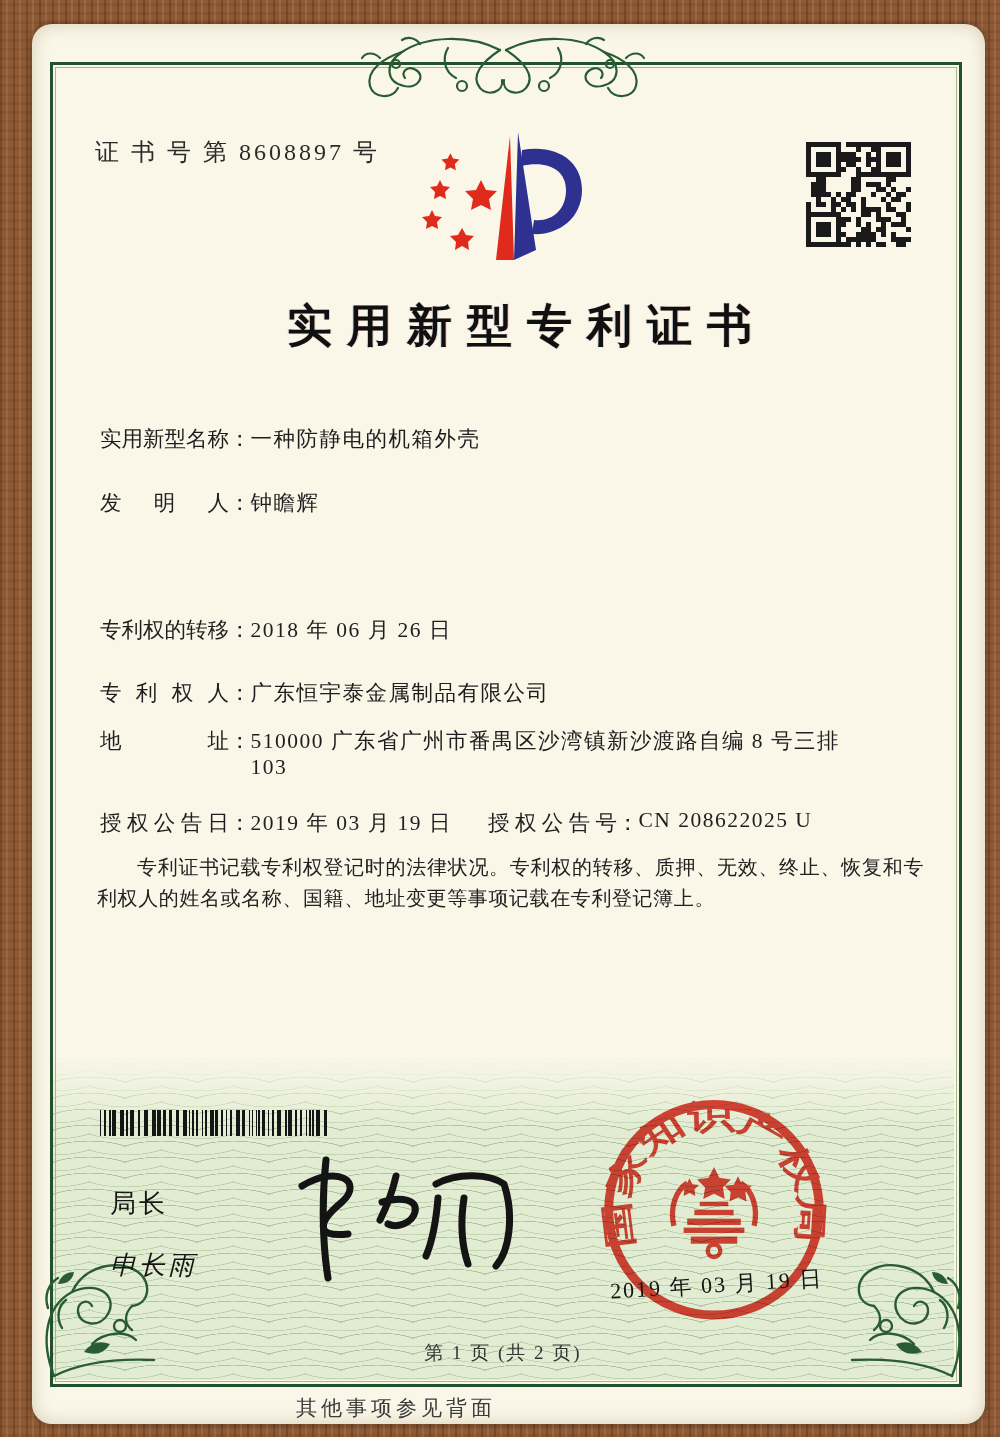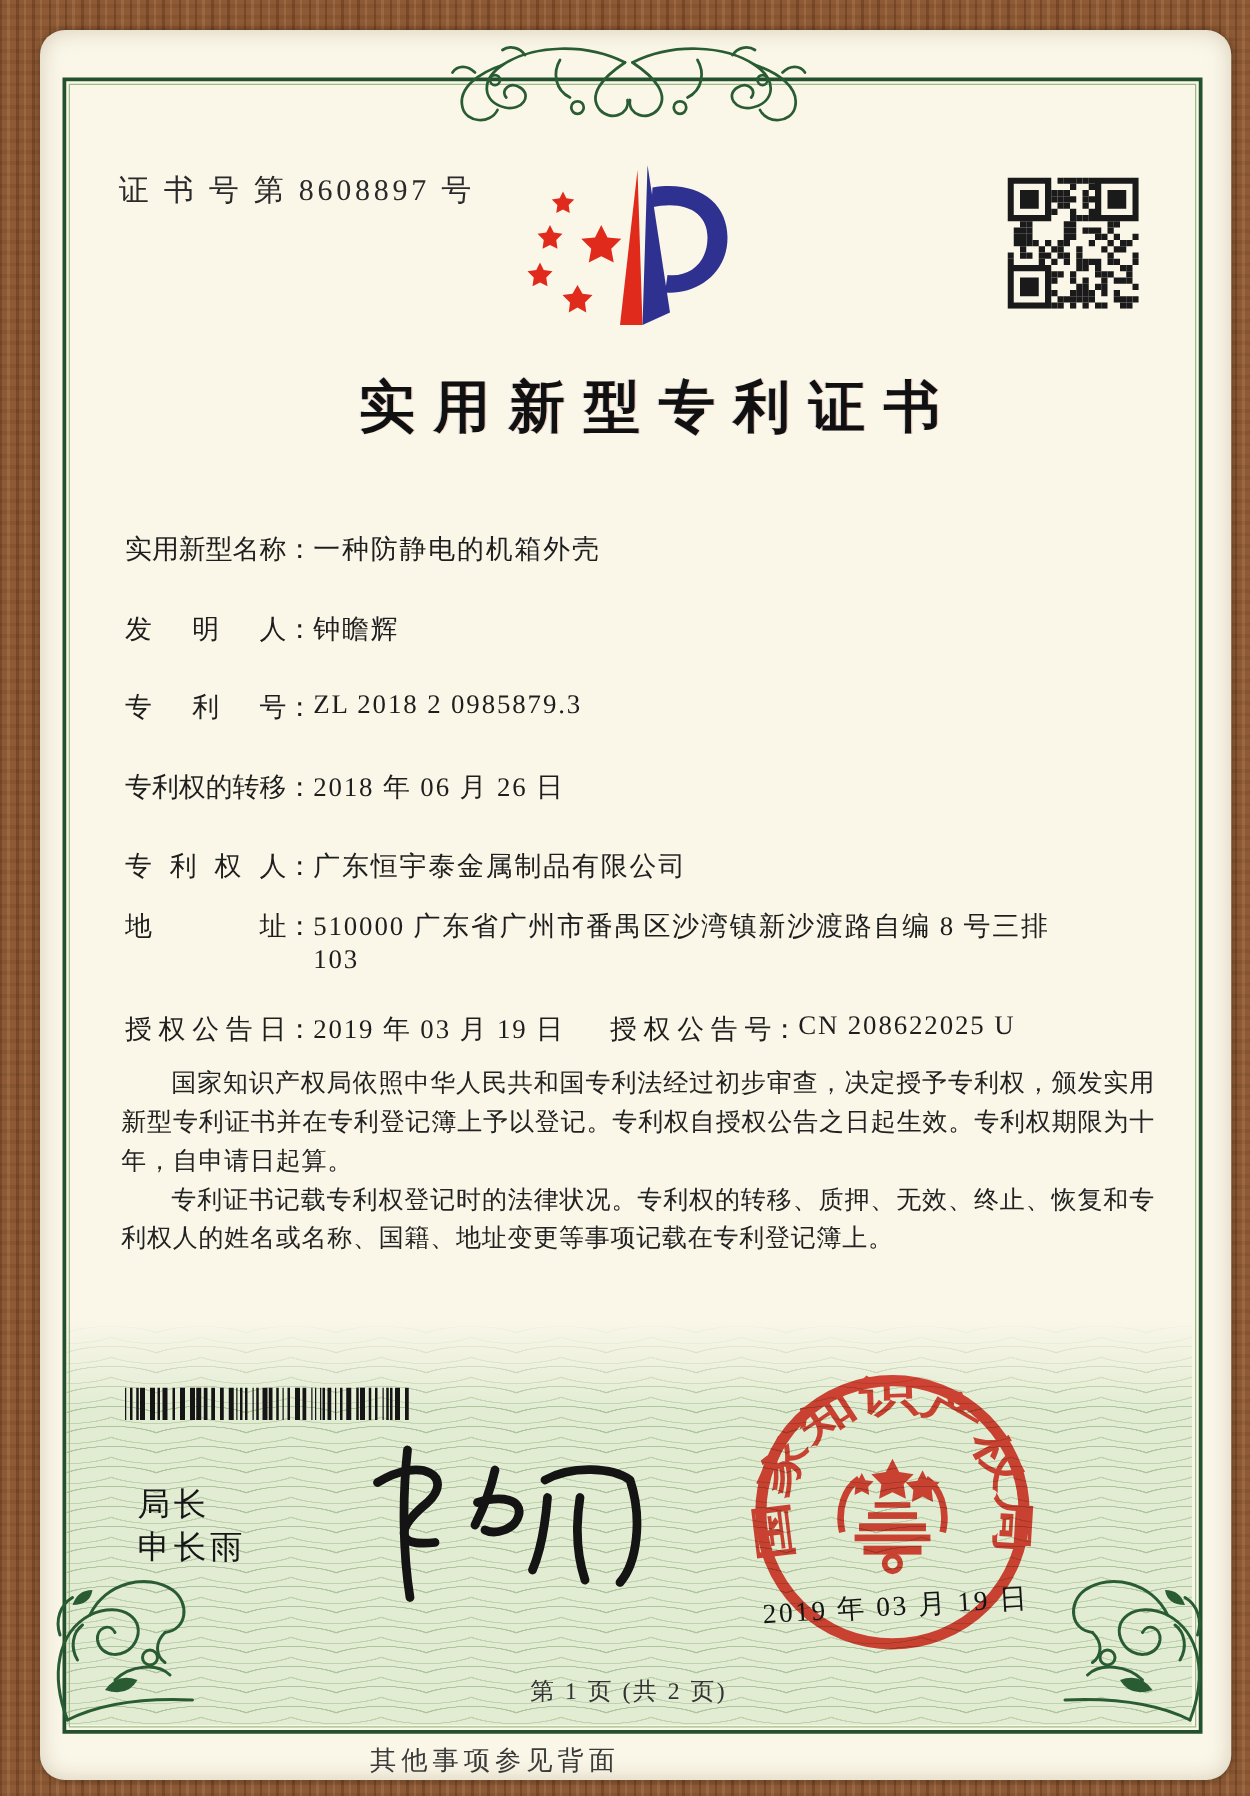--- a/index.html
+++ b/index.html
@@ -290,49 +290,45 @@
     </svg>
 
   <div class="abs title">实用新型专利证书</div>
 
   <div class="abs row" style="top:424px;">
     <span class="f-label">实用新型名称</span><span class="f-colon">：</span><span class="f-value">一种防静电的机箱外壳</span>
   </div>
   <div class="abs row" style="top:488px;">
     <span class="f-label">发明人</span><span class="f-colon">：</span><span class="f-value">钟瞻辉</span>
   </div>
-  <div class="abs row" style="top:551px;">
-    <span class="f-label">专利号</span><span class="f-colon">：</span><span class="f-value">ZL 2018 2 0985879.3</span>
-  </div>
   <div class="abs row" style="top:615px;">
     <span class="f-label">专利权的转移</span><span class="f-colon">：</span><span class="f-value">2018 年 06 月 26 日</span>
   </div>
   <div class="abs row" style="top:678px;">
     <span class="f-label">专利权人</span><span class="f-colon">：</span><span class="f-value">广东恒宇泰金属制品有限公司</span>
   </div>
   <div class="abs row" style="top:726px;">
     <span class="f-label">地址</span><span class="f-colon">：</span><span class="f-value" style="width:640px;">510000 广东省广州市番禺区沙湾镇新沙渡路自编 8 号三排
 103</span>
   </div>
   <div class="abs row" style="top:808px;">
     <span class="f-label">授权公告日</span><span class="f-colon">：</span><span class="f-value">2019 年 03 月 19 日</span>
     <span class="grant-pair">
       <span class="f-label">授权公告号</span><span class="f-colon">：</span><span class="f-value">CN 208622025 U</span>
     </span>
   </div>
 
   <div class="abs paras">
-    <p>国家知识产权局依照中华人民共和国专利法经过初步审查，决定授予专利权，颁发实用新型专利证书并在专利登记簿上予以登记。专利权自授权公告之日起生效。专利权期限为十年，自申请日起算。</p>
     <p>专利证书记载专利权登记时的法律状况。专利权的转移、质押、无效、终止、恢复和专利权人的姓名或名称、国籍、地址变更等事项记载在专利登记簿上。</p>
   </div>
 
   <div class="abs barcode" id="barcode"><i style="width:1px;margin-right:3px"></i><i style="width:2px;margin-right:3px"></i><i style="width:2px;margin-right:1px"></i><i style="width:4px;margin-right:4px"></i><i style="width:4px;margin-right:2px"></i><i style="width:2px;margin-right:2px"></i><i style="width:4px;margin-right:4px"></i><i style="width:2px;margin-right:4px"></i><i style="width:4px;margin-right:4px"></i><i style="width:4px;margin-right:1px"></i><i style="width:4px;margin-right:2px"></i><i style="width:3px;margin-right:3px"></i><i style="width:3px;margin-right:4px"></i><i style="width:3px;margin-right:4px"></i><i style="width:4px;margin-right:2px"></i><i style="width:1px;margin-right:2px"></i><i style="width:2px;margin-right:2px"></i><i style="width:2px;margin-right:4px"></i><i style="width:1px;margin-right:2px"></i><i style="width:2px;margin-right:3px"></i><i style="width:4px;margin-right:1px"></i><i style="width:3px;margin-right:3px"></i><i style="width:2px;margin-right:3px"></i><i style="width:1px;margin-right:3px"></i><i style="width:2px;margin-right:4px"></i><i style="width:4px;margin-right:2px"></i><i style="width:3px;margin-right:4px"></i><i style="width:1px;margin-right:2px"></i><i style="width:1px;margin-right:3px"></i><i style="width:1px;margin-right:1px"></i><i style="width:2px;margin-right:2px"></i><i style="width:3px;margin-right:3px"></i><i style="width:1px;margin-right:3px"></i><i style="width:2px;margin-right:3px"></i><i style="width:4px;margin-right:4px"></i><i style="width:2px;margin-right:1px"></i><i style="width:4px;margin-right:3px"></i><i style="width:2px;margin-right:3px"></i><i style="width:2px;margin-right:4px"></i><i style="width:1px;margin-right:2px"></i><i style="width:2px;margin-right:1px"></i><i style="width:2px;margin-right:2px"></i><i style="width:4px;margin-right:4px"></i><i style="width:3px;margin-right:4px"></i></div>
 
   <div class="abs signer" style="top:1186px;">局长</div>
-  <div class="abs signer" style="top:1220px;">申长雨</div>
+  <div class="abs signer" style="top:1248px;font-style:italic;">申长雨</div>
 
   <svg class="abs sig" width="250" height="140" viewBox="0 0 250 140">
     <g fill="none" stroke="#141414" stroke-width="7" stroke-linecap="round" stroke-linejoin="round">
       <path d="M58 14 C54 50 54 95 60 132"></path>
       <path d="M34 40 C70 18 96 36 74 56 C52 74 44 92 80 88"></path>
       <path d="M128 30 C124 48 118 62 112 74"></path>
       <path d="M114 56 C134 50 150 54 147 66 C144 78 128 82 120 78"></path>
       <path d="M168 38 C190 26 222 28 236 38 C246 68 242 104 228 120"></path>
       <path d="M196 52 C192 78 194 100 200 118"></path>
       <path d="M170 52 C168 76 164 96 158 110"></path>

